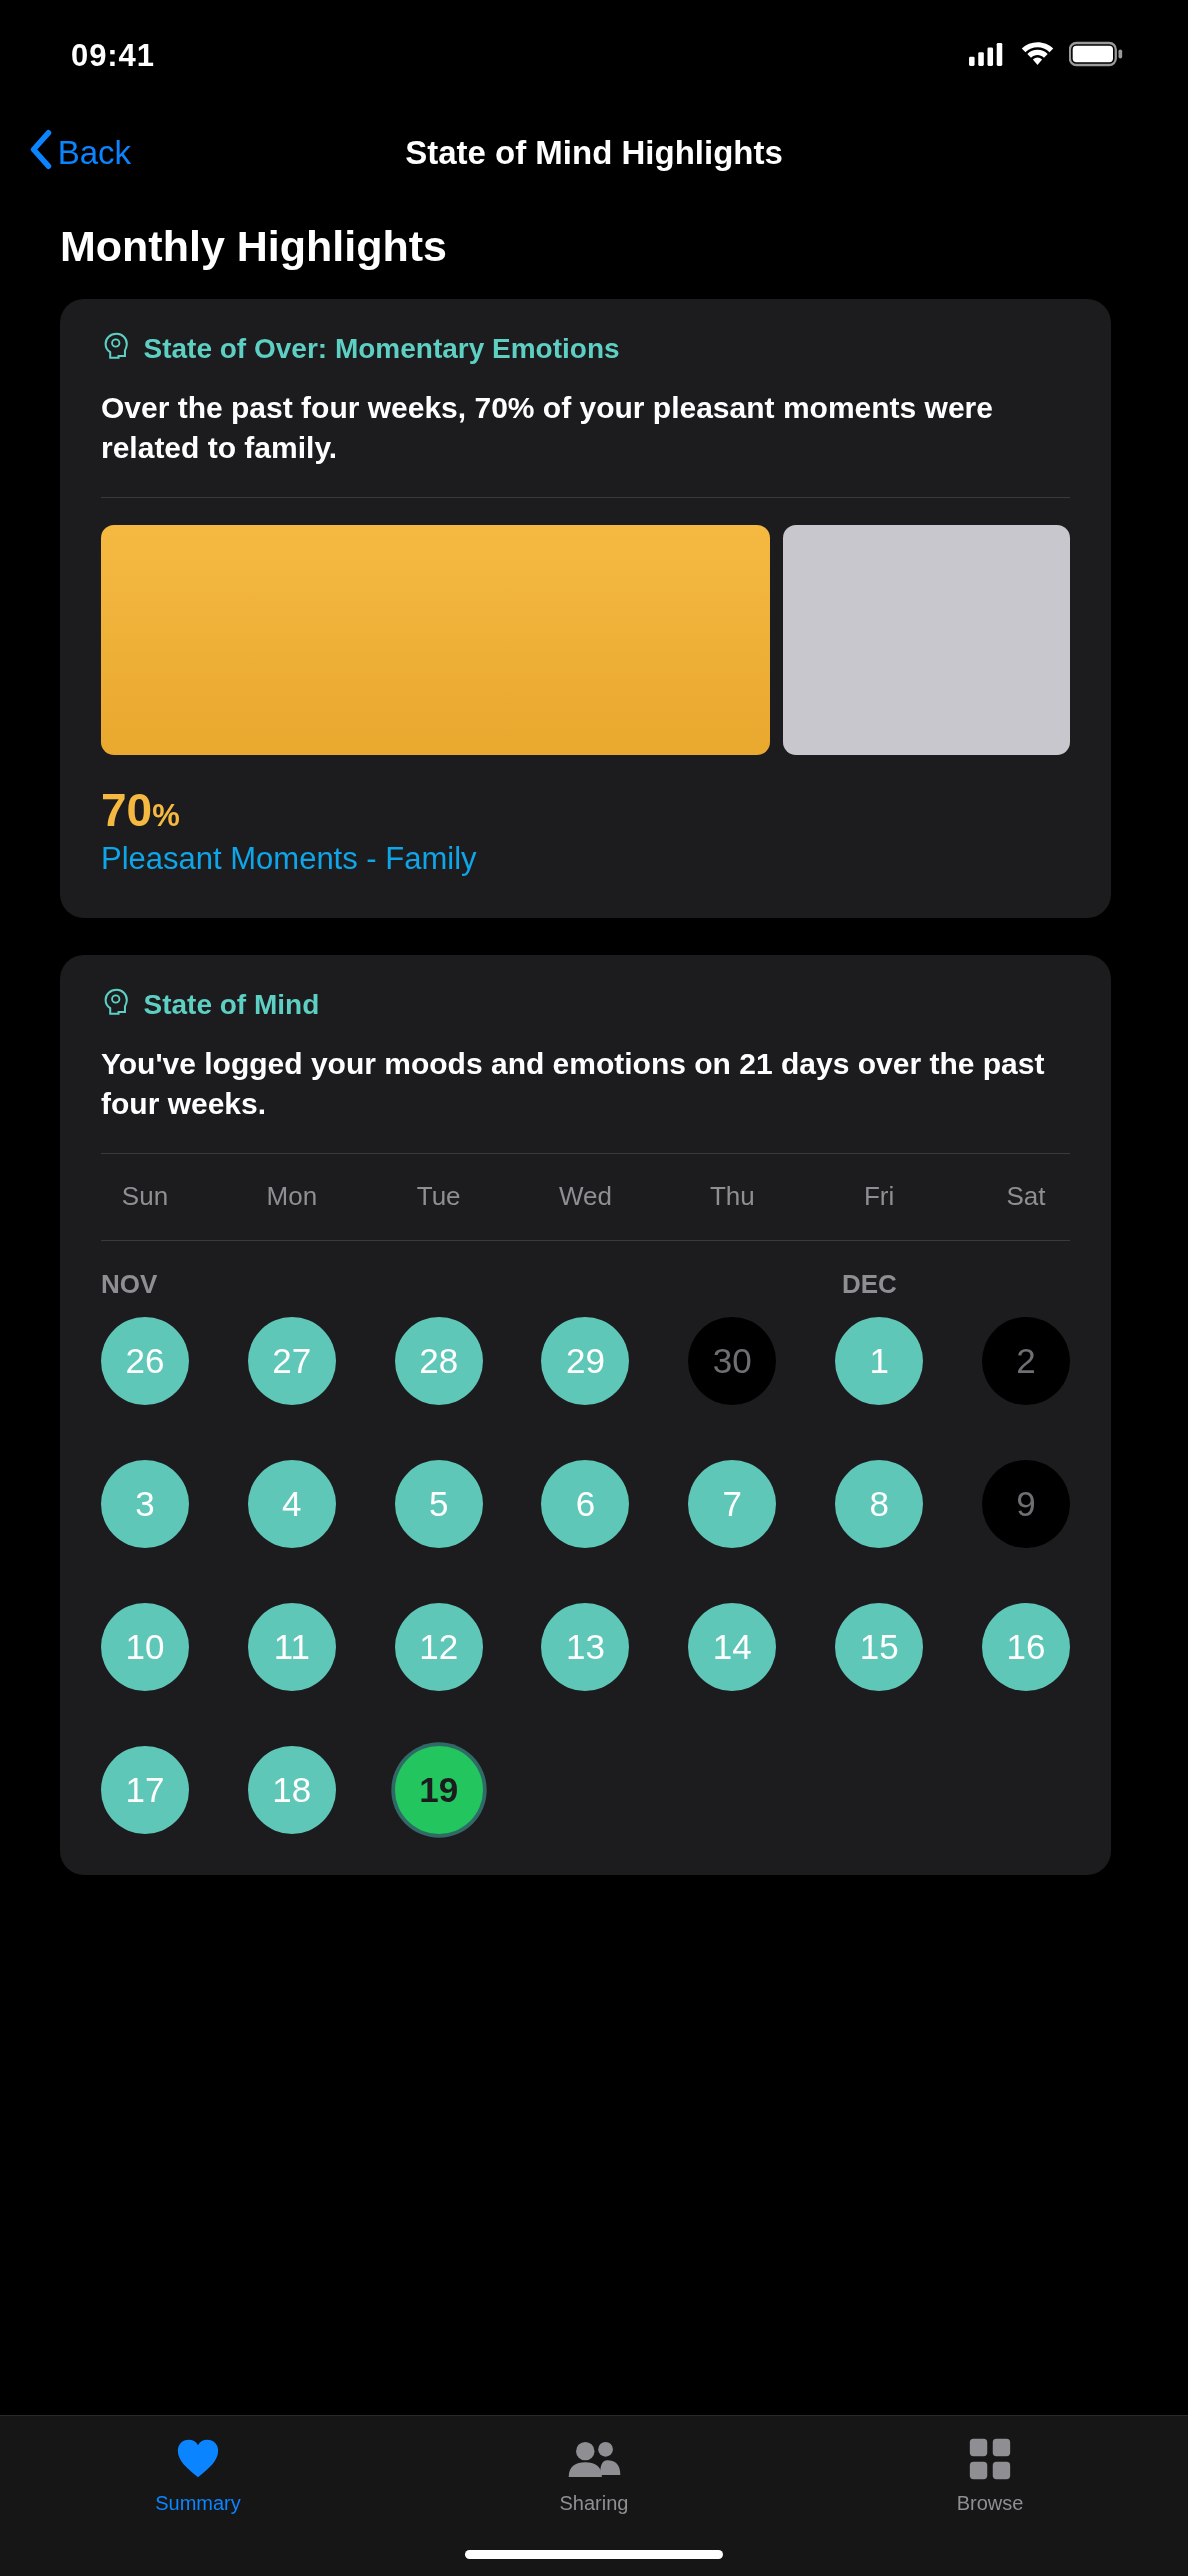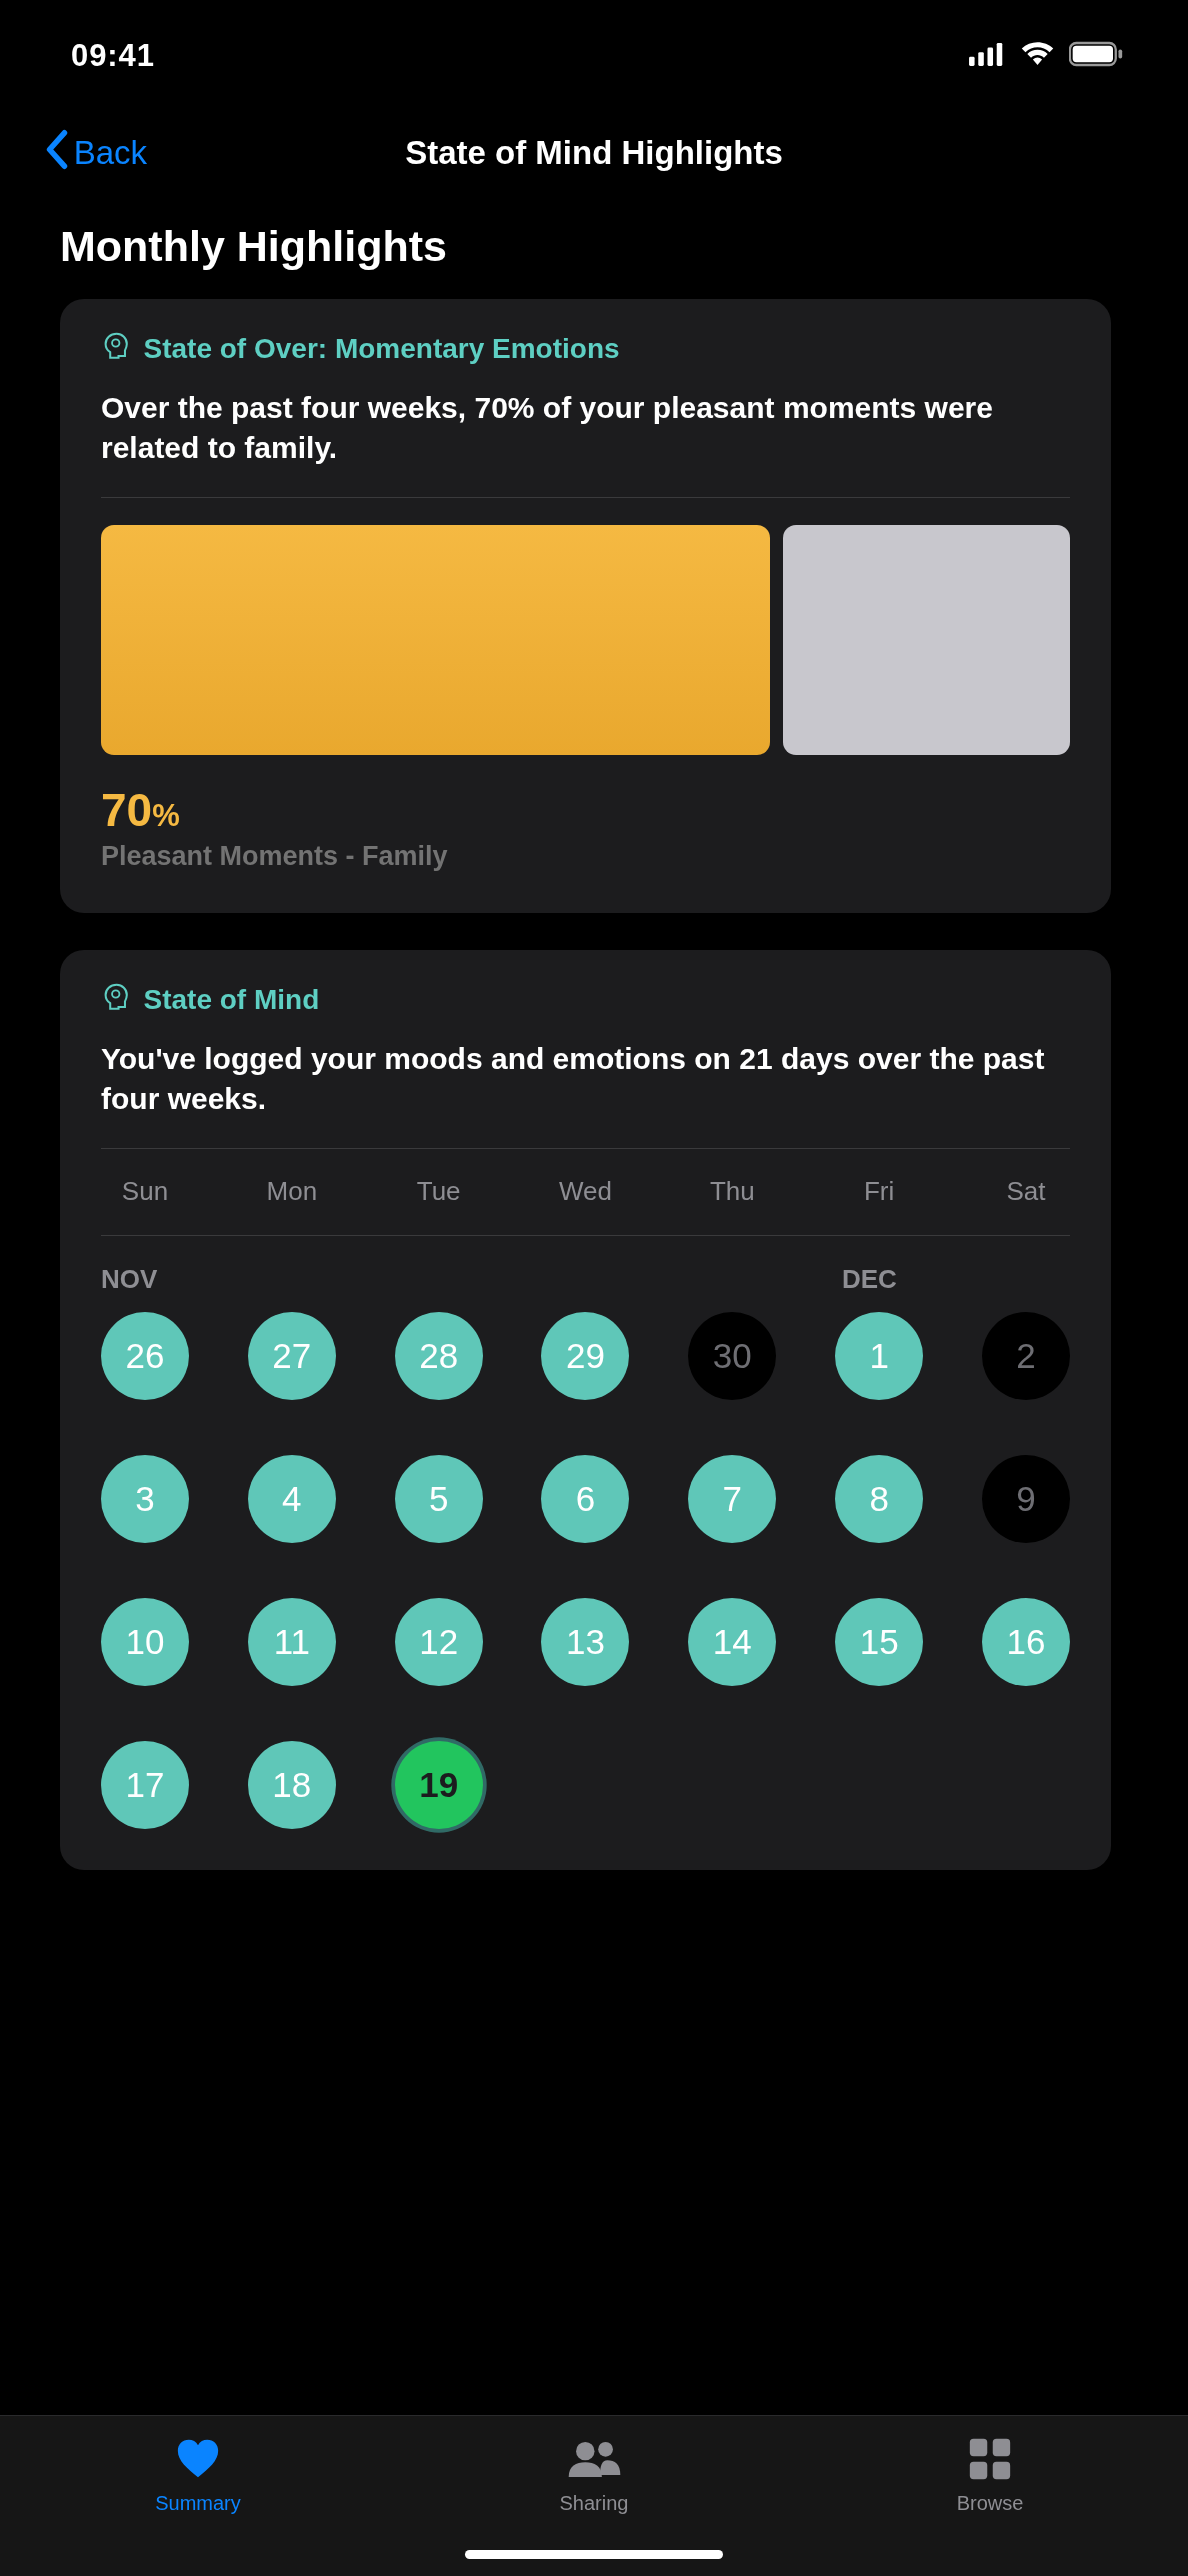--- a/index.html
+++ b/index.html
@@ -5,41 +5,41 @@
   * { box-sizing: border-box; margin: 0; padding: 0; }
   html, body { width: 1188px; height: 2576px; background: #000; color: #fff; font-family: -apple-system, "SF Pro Text", "Helvetica Neue", Arial, sans-serif; overflow: hidden; }
   .root { width: 1188px; height: 2576px; position: relative; display: flex; flex-direction: column; }
 
   
   .status-bar { height: 111px; display: flex; align-items: center; justify-content: space-between; padding: 0 64px 0 71px; }
   .status-time { font-size: 31px; font-weight: 600; letter-spacing: 0.9px; }
   .status-icons { display: flex; align-items: center; gap: 13px; }
 
   
-  .nav-bar { height: 83px; display: flex; align-items: center; position: relative; padding: 0 44px; }
+  .nav-bar { height: 83px; display: flex; align-items: center; position: relative; padding: 0 28px; }
   .nav-back { display: flex; align-items: center; color: #0a84ff; font-size: 33px; gap: 3.7px; }
   .nav-back-chevron { font-size: 44px; font-weight: 500; line-height: 1; }
   .nav-title { position: absolute; left: 0; right: 0; text-align: center; font-size: 33px; font-weight: 600; pointer-events: none; }
 
   
   .content { flex: 1; overflow: hidden; padding: 28px 77px 0 60px; }
   .page-title { font-size: 43px; font-weight: 700; margin-bottom: 28px; }
 
   .card { background: #1c1c1e; border-radius: 24px; padding: 32px 41px 41px 41px; margin-bottom: 37px; }
   .card-header { display: flex; align-items: center; gap: 13px; color: #5ecfc3; font-size: 28px; font-weight: 600; margin-bottom: 20px; }
   .card-desc { font-size: 30px; font-weight: 600; line-height: 1.35; margin-bottom: 28px; }
   .card-divider { height: 0.9px; background: #3a3a3c; margin: 0 0 28px 0; }
 
   
   .bar-row { display: flex; gap: 13px; height: 230px; margin-bottom: 28px; }
   .bar-seg-fill { border-radius: 13px; background: linear-gradient(180deg, #f5b942 0%, #e9a82e 100%); }
   .bar-seg-empty { border-radius: 13px; background: #c8c7cd; }
   .pct-value { color: #f5b942; font-size: 46px; font-weight: 700; }
   .pct-unit { font-size: 31px; }
-  .pct-label { color: #737373; font-size: 27px; font-weight: 700; margin-top: 3.7px; }
+  .pct-label { color: #0ea5e9; font-size: 31px; font-weight: 400; margin-top: 3.7px; }
 
   
   .weekday-row { display: flex; justify-content: space-between; text-align: center; color: #8e8e93; font-size: 26px; font-weight: 500; margin-bottom: 28px; }
   .weekday-cell { width: 88px; }
   .month-row { display: flex; color: #8e8e93; font-size: 26px; font-weight: 600; margin-bottom: 16.6px; }
   .month-label-cell { width: 140px; }
   .cal-grid { display: flex; flex-direction: column; gap: 55px; }
   .cal-row { display: flex; justify-content: space-between; }
   .cal-cell-wrap { width: 88px; display: flex; justify-content: center; }
   .cal-cell { width: 88px; height: 88px; border-radius: 50%; display: flex; align-items: center; justify-content: center; font-size: 35px; font-weight: 500; }

